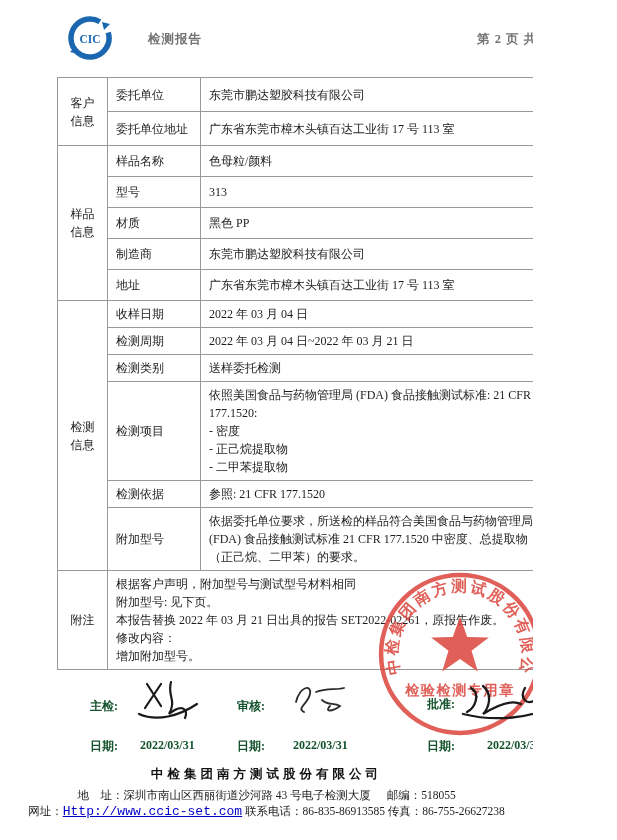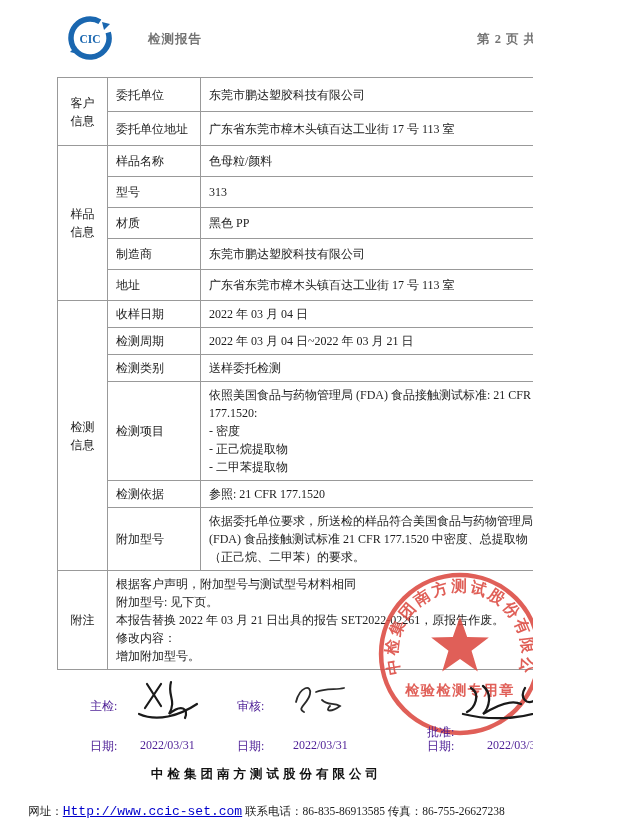--- a/index.html
+++ b/index.html
@@ -29,21 +29,21 @@
   }
   td.gcol { text-align:center; padding:4px 4px; }
   td.fcol { padding-left:10px; }
   td.vcol { padding-left:12px; }
   .pre { white-space:pre-line; }
   tr.h34 td { height:34px; }
   tr.h31 td { height:31px; }
   tr.h26 td { height:26px; }
   
   .sig-label, .date-label, .date-value {
-    position:absolute; font-size:12px; color:#4c1d95; white-space:nowrap;
+    position:absolute; font-size:12px; color:#14532d; white-space:nowrap;font-weight:bold;
   }
   .sig-svg { position:absolute; }
   
   .stamp { position:absolute; left:374px; top:568px; opacity:0.88; }
   
   .ft-company {
     position:absolute; top:766px; left:0; width:100%; text-align:center;
     font-size:12.5px; font-weight:bold; letter-spacing:4px; color:#111;
   }
   .ft-line2, .ft-line3 {
@@ -175,37 +175,40 @@
 
   <div class="sig-label" style="left:237px; top:698px;">审核:</div>
   <svg class="sig-svg" style="left:282px; top:680px;" width="80" height="40" viewBox="0 0 80 40">
     <g fill="none" stroke="#2a2a2a" stroke-width="1.8" stroke-linecap="round">
       <path d="M14 22 C18 6 30 4 28 14 C26 24 14 28 22 32"></path>
       <path d="M34 12 C44 8 54 10 62 8"></path>
       <path d="M40 20 C46 26 52 22 58 26 C50 32 42 32 48 26"></path>
     </g>
   </svg>
 
-  <div class="sig-label" style="left:427px; top:724px;">批准:</div>
+  <div class="sig-label" style="left:427px; top:696px;">批准:</div>
   <svg class="sig-svg" style="left:455px; top:678px;" width="100" height="46" viewBox="0 0 100 46">
     <g fill="none" stroke="#1a1a1a" stroke-width="2.3" stroke-linecap="round">
       <path d="M16 10 C26 16 20 30 12 34"></path>
       <path d="M28 8 C38 16 34 30 28 36 C44 26 58 22 66 26"></path>
       <path d="M70 10 C64 20 72 28 80 22 C88 16 92 26 84 34"></path>
       <path d="M8 36 C40 44 78 40 96 28"></path>
     </g>
   </svg>
 
   <div class="date-label" style="left:90px;  top:738px;">日期:</div>
   <div class="date-value" style="left:140px; top:738px;">2022/03/31</div>
   <div class="date-label" style="left:237px; top:738px;">日期:</div>
   <div class="date-value" style="left:293px; top:738px;">2022/03/31</div>
   <div class="date-label" style="left:427px; top:738px;">日期:</div>
   <div class="date-value" style="left:487px; top:738px;">2022/03/31</div>
 
   <div class="ft-company">中检集团南方测试股份有限公司</div>
+  <div class="ft-line2">
+    <span>地　址：</span><span>深圳市南山区西丽街道沙河路 43 号电子检测大厦</span><span class="ft-gap"></span><span>邮编：</span><span>518055</span>
+  </div>
   <div class="ft-line3">
     <span>网址：</span><a class="site" href="#">Http://www.ccic-set.com</a>
     <span>联系电话：</span><span>86-835-86913585</span>
     <span>传真：</span><span>86-755-26627238</span>
   </div>
 
 </div>
 
 </body></html>

